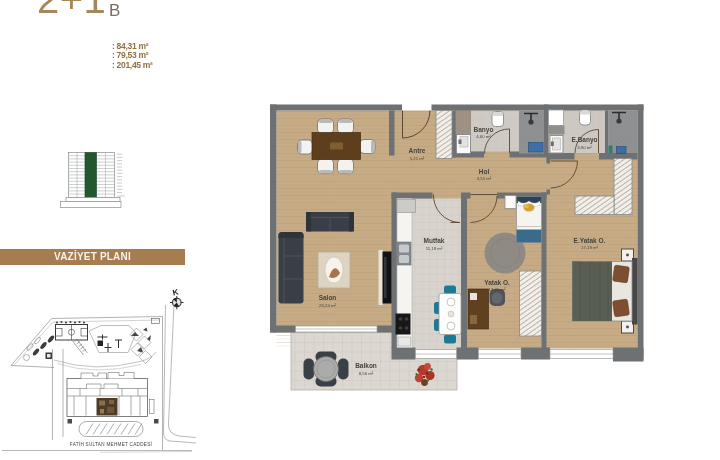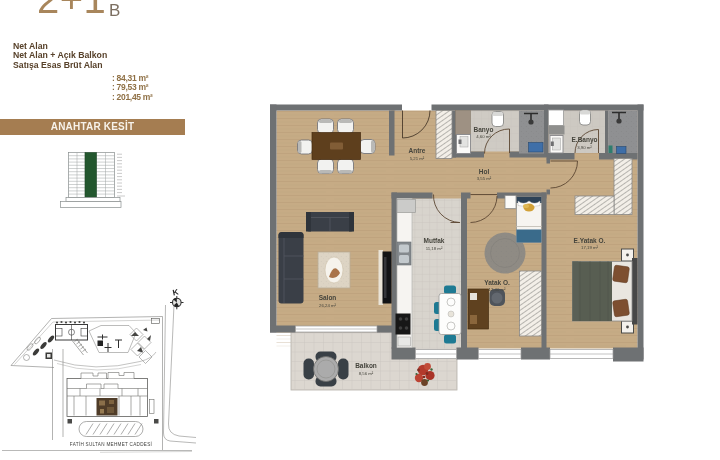--- a/index.html
+++ b/index.html
@@ -8,32 +8,27 @@
   .bar{position:absolute;left:0;width:185px;height:16px;background:#a57d51;color:#f7f2ea;
        font-size:10px;font-weight:bold;letter-spacing:0.2px;text-align:center;line-height:16px;}
 </style>
 </head>
 <body>
 <div class="page">
 
   <div class="abs" style="left:37px;top:-21px;font-size:40px;line-height:1;color:#a8865c;letter-spacing:0.5px;">2+1</div>
   <div class="abs" style="left:109px;top:2px;font-size:17px;line-height:1;color:#7c6f61;">B</div>
 
-  <div class="abs" style="left:13px;top:41.5px;font-size:8.7px;line-height:9.8px;color:#57412a;font-weight:bold;white-space:nowrap;">
-    <div>Net Alan</div>
-    <div>Net Alan + Açık Balkon</div>
-    <div>Satışa Esas Brüt Alan</div>
-  </div>
-  <div class="abs" style="left:112px;top:41.5px;font-size:8.5px;letter-spacing:-0.3px;line-height:9.8px;color:#8f7045;font-weight:bold;white-space:nowrap;margin-top:32px;">
+  <div class="abs" style="left:112px;top:41.5px;font-size:8.5px;letter-spacing:-0.3px;line-height:9.8px;color:#8f7045;font-weight:bold;white-space:nowrap;">
     <div>: 84,31 m²</div>
     <div>: 79,53 m²</div>
     <div>: 201,45 m²</div>
   </div>
 
-  <div class="bar" style="top:118.5px;">ANAHTAR KESİT</div>
+  <div class="bar" style="top:249px;">VAZİYET PLANI</div>
 
   <svg class="abs" style="left:0;top:0;" width="720" height="460" viewBox="0 0 720 460">
     <defs>
       <pattern id="grain" width="60" height="7" patternUnits="userSpaceOnUse">
         <rect width="60" height="7" fill="none"></rect>
         <path d="M0,6.5 H60" stroke="#a98f6a" stroke-width="0.7" opacity="0.4"></path>
         <path d="M0,3 H26 M34,3 H60" stroke="#b49671" stroke-width="0.5" opacity="0.3"></path>
       </pattern>
       <pattern id="tile9" width="9.5" height="9.5" patternUnits="userSpaceOnUse">
         <rect width="9.5" height="9.5" fill="none"></rect>

